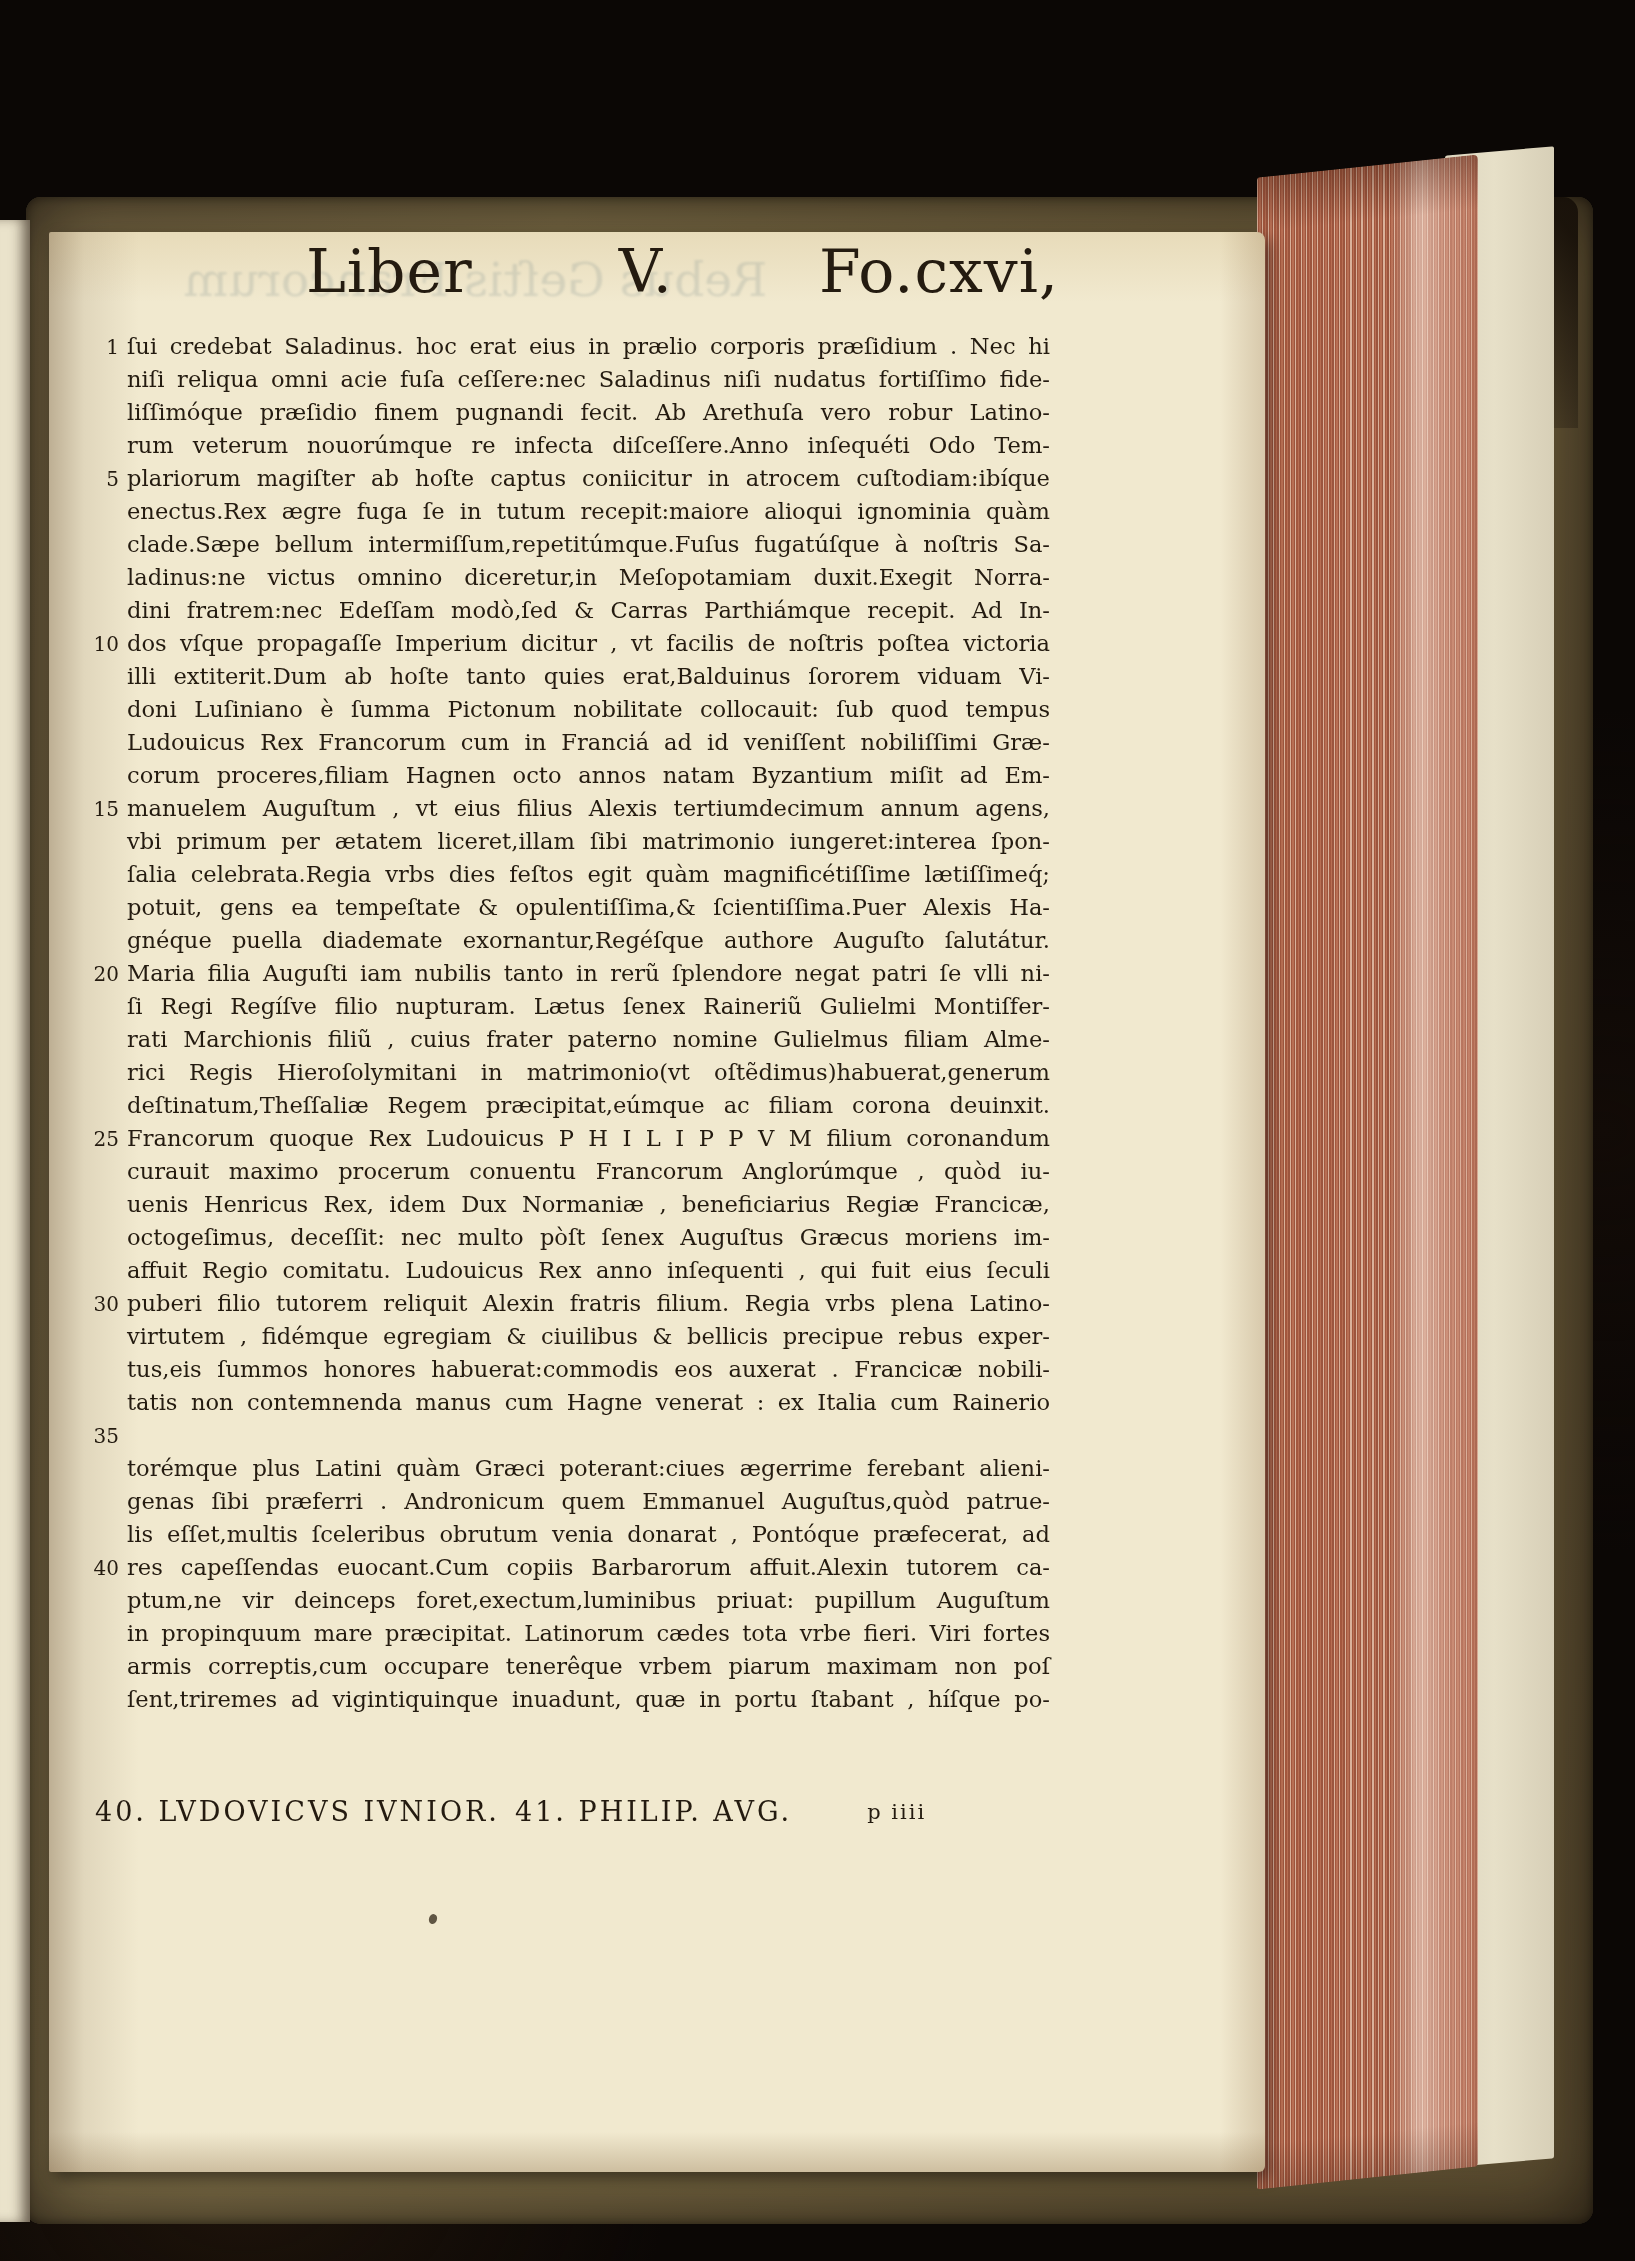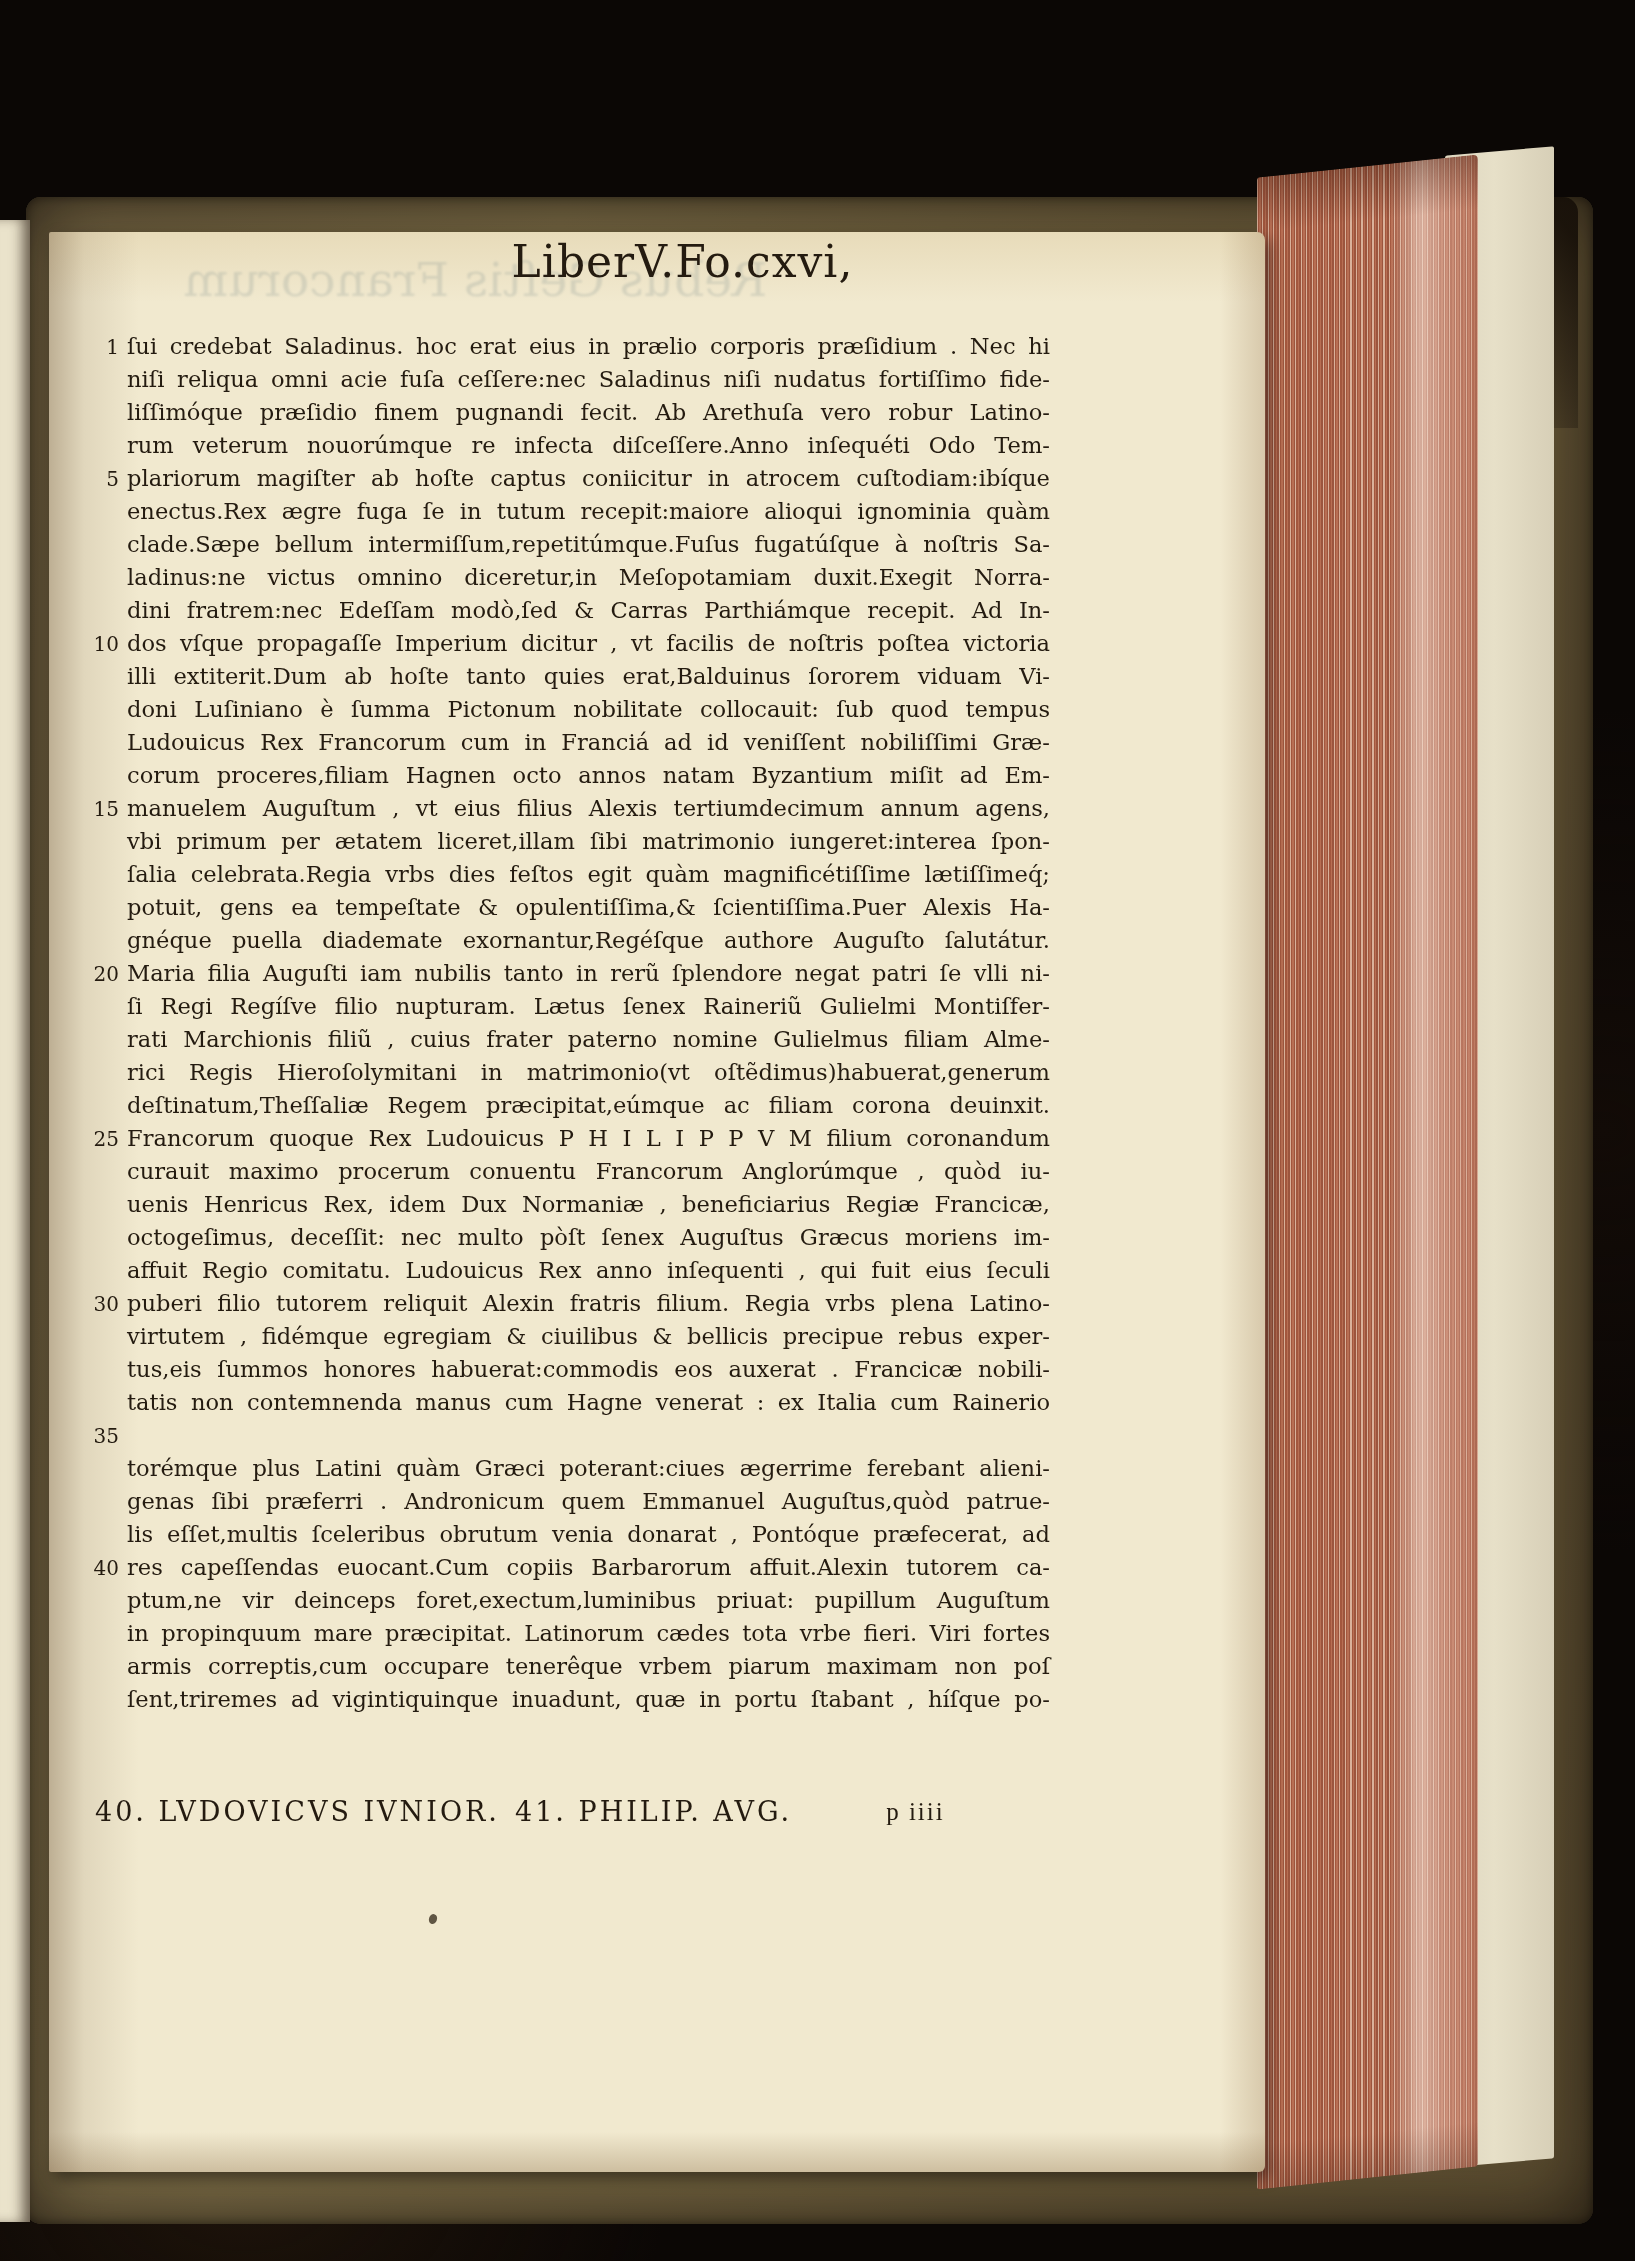--- a/index.html
+++ b/index.html
@@ -64,22 +64,22 @@
     background-image:
       linear-gradient(90deg, rgba(105,80,50,.38) 0, rgba(105,80,50,.12) 35px, rgba(105,80,50,0) 90px),
       linear-gradient(270deg, rgba(140,105,65,.26) 0, rgba(140,105,65,0) 45px),
       linear-gradient(0deg, rgba(130,100,60,.32) 0, rgba(130,100,60,0) 40px),
       linear-gradient(180deg, rgba(224,208,168,.55) 0, rgba(224,208,168,0) 70px);
     border-radius:2px 8px 6px 2px;
     box-shadow:5px 6px 15px rgba(0,0,0,.45);
   }
   .header-row{
     position:absolute;left:257px;top:4px;width:753px;
-    display:flex;justify-content:center;align-items:baseline;
-    font-size:44px;letter-spacing:1px;
+    display:flex;justify-content:space-between;align-items:baseline;
+    font-size:60px;letter-spacing:1px;
   }
   .header-ghost{
     position:absolute;left:60px;top:20px;width:733px;
     font-size:47px;color:var(--ghost-ink);opacity:.26;
     transform:scaleX(-1);text-align:center;
     filter:blur(1px);
     pointer-events:none;
   }
   .text-block{
     position:absolute;left:78px;top:98px;width:923px;
@@ -93,21 +93,21 @@
     position:absolute;left:-48px;top:1px;width:40px;
     font-size:20px;text-align:right;
     text-align-last:right;
   }
   .footer-row{
     position:absolute;left:46px;top:1564px;width:1004px;
     display:flex;align-items:center;
     font-size:27px;letter-spacing:3px;white-space:nowrap;
   }
   .footer-king-41{margin-left:15px;}
-  .signature-mark{margin-left:94px;font-size:25px;letter-spacing:2px;font-family:Liberation Serif, serif;}
+  .signature-mark{margin-left:75px;font-size:21px;letter-spacing:2px;}
   .ink-speck{
     position:absolute;left:380px;top:1682px;width:7.5px;height:10px;
     background:#463c2c;border-radius:50%;opacity:.85;transform:rotate(18deg);
   }
 </style>
 </head>
 <body>
 
 <div class="book-cover">
   <div class="cover-corner-shadow"></div>

